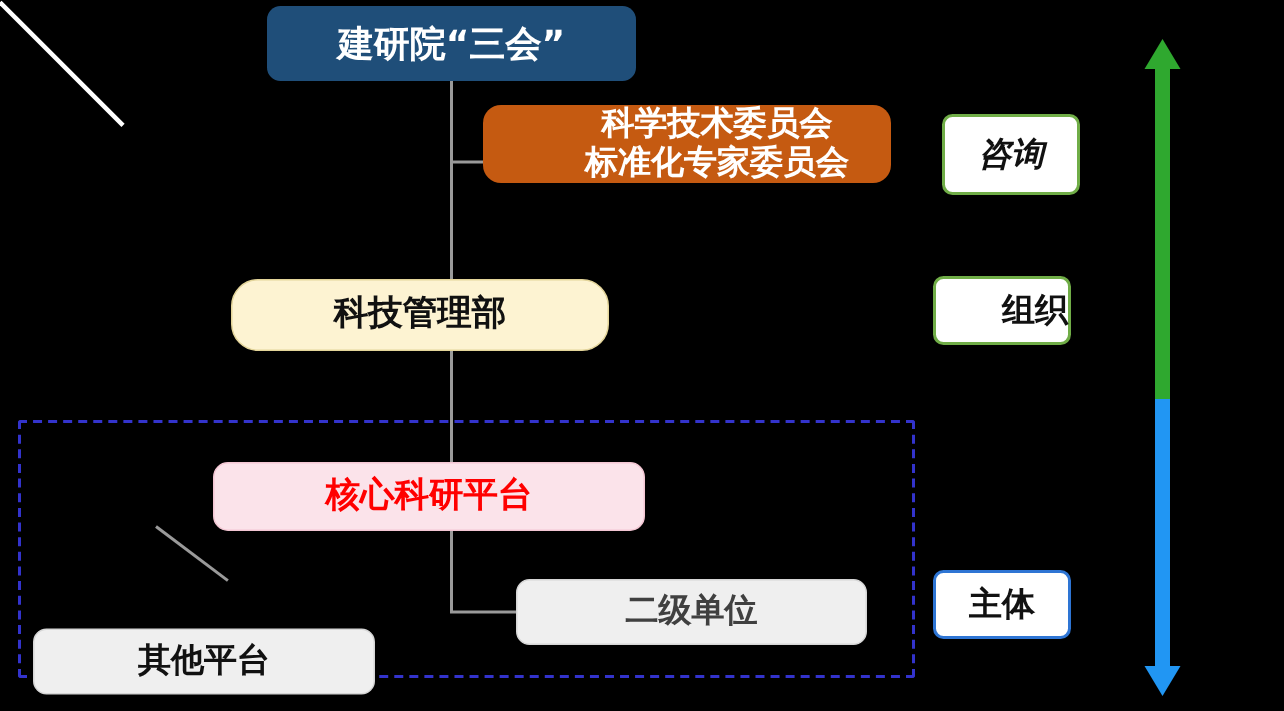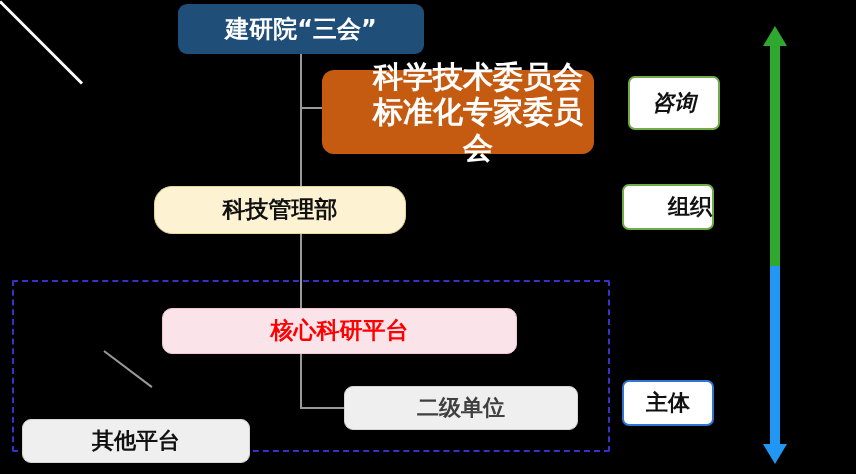--- a/index.html
+++ b/index.html
@@ -41,47 +41,46 @@
     left: 178px; top: 4px;
     width: 246px; height: 50px;
     background: #1F4E79;
     color: #FFFFFF;
     font-size: 24px;
     border-radius: 9px;
   }
 
   .n-kejiwei {
     left: 322px; top: 70px;
-    width: 272px; height: 84px;
+    width: 272px; height: 52px;
     background: #C55A11;
     color: #FFFFFF;
-    font-size: 30px;
+    font-size: 22px;
     border-radius: 12px;
     padding-left: 40px;
   }
 
   .n-kjgl {
     left: 154px; top: 186px;
     width: 252px; height: 48px;
     background: #FDF3D2;
     color: #111111;
     font-size: 23px;
     border: 1px solid #E4D59A;
     border-radius: 18px;
   }
 
   .n-hexin {
     left: 142px; top: 308px;
-    width: 355px; height: 46px;
+    width: 288px; height: 46px;
     background: #FBE3EA;
     color: #FF0000;
     font-size: 23px;
     border: 1px solid #F3C6D3;
     border-radius: 10px;
-    margin-left: 20px;
   }
 
   .n-qita {
     left: 22px; top: 386px;
     width: 228px; height: 44px;
     background: #EFEFEF;
     color: #111111;
     font-size: 22px;
     border: 1px solid #D6D6D6;
     border-radius: 9px;

